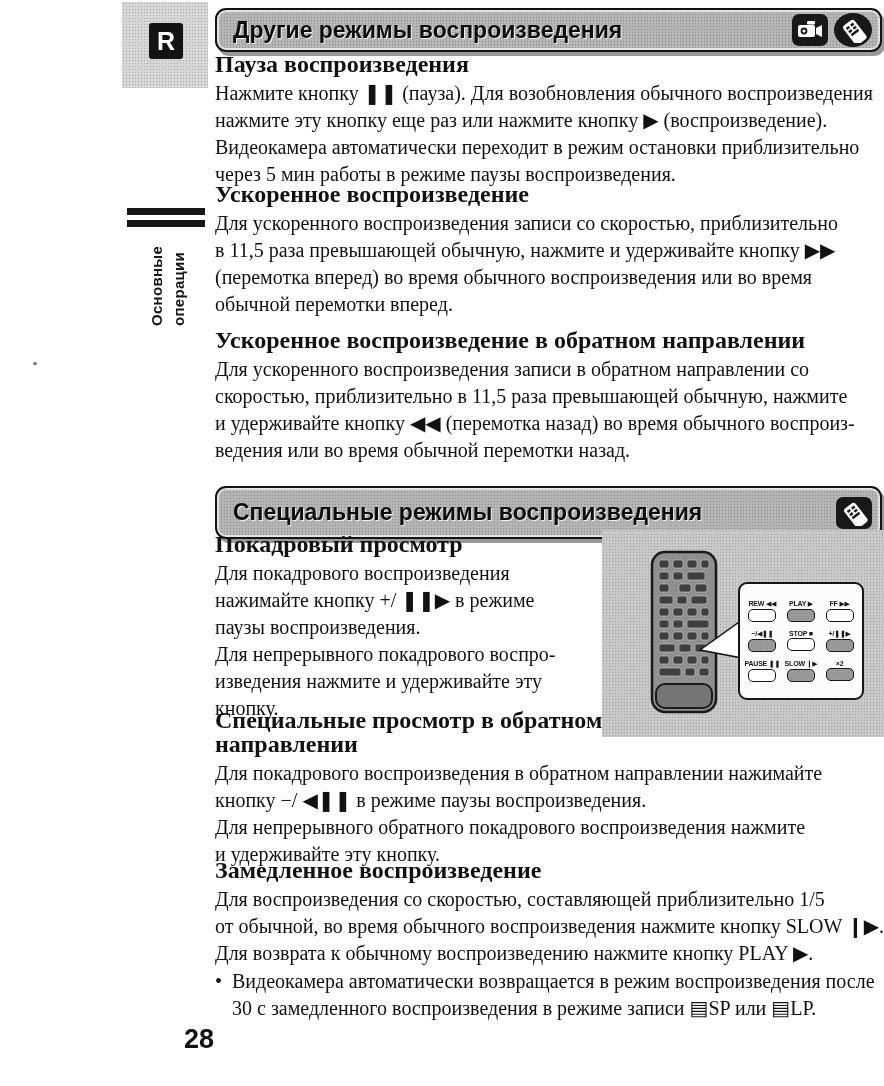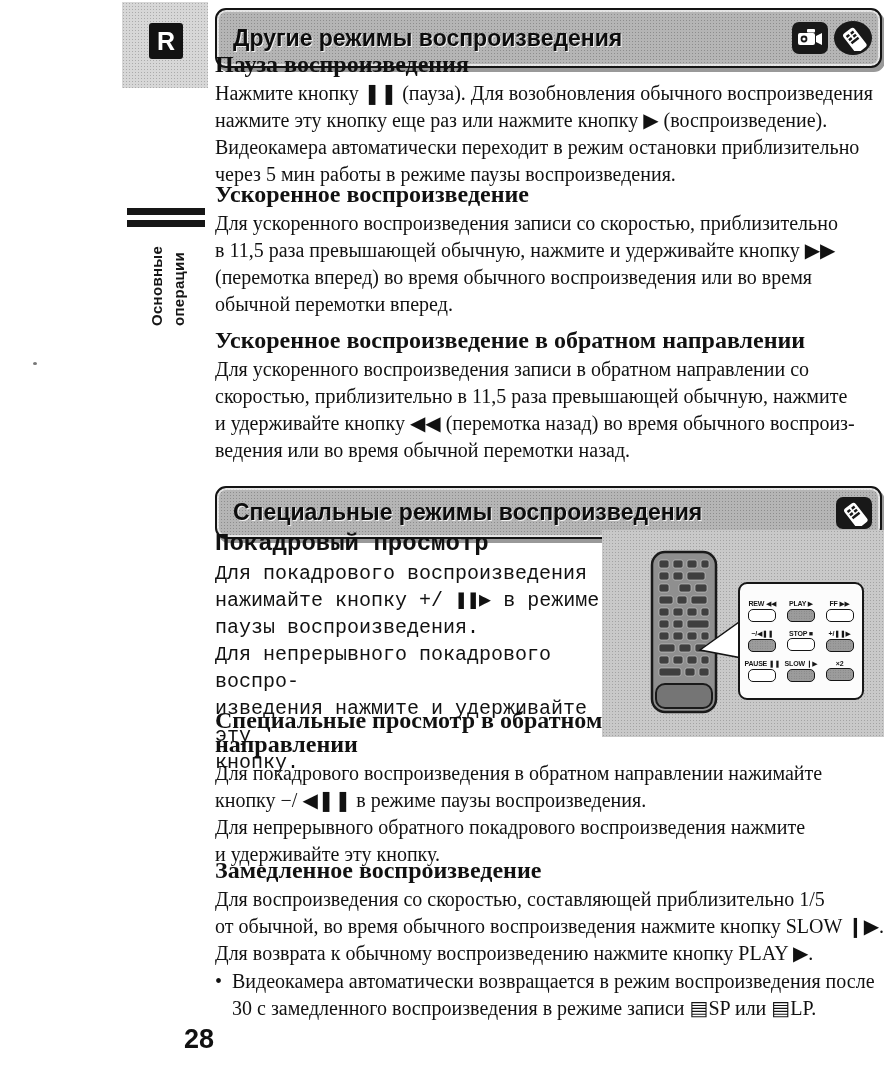--- a/index.html
+++ b/index.html
@@ -15,21 +15,21 @@
     background-size:3px 3px;
   }
   .r-box{
     position:absolute;left:27px;top:21px;width:34px;height:36px;background:#121212;
     border-radius:3px;display:flex;align-items:center;justify-content:center;
     color:#fff;font-family:"Liberation Sans","DejaVu Sans",sans-serif;
     font-weight:bold;font-size:25px;
   }
   
   .bar{
-    position:absolute;left:215px;width:667px;height:60px;
+    position:absolute;left:215px;width:667px;height:44px;
     background-color:#b5b5b5;
     background-image:radial-gradient(#8d8d8d 0.8px,transparent 0.9px);
     background-size:3px 3px;
     border:2px solid #141414;border-radius:11px;
     box-shadow:inset 0 0 0 2px rgba(255,255,255,.65), 3px 4px 0 rgba(0,0,0,.4);
     display:flex;align-items:center;box-sizing:border-box;
   }
   .bar-title{
     padding-left:16px;font-family:"Liberation Sans","DejaVu Sans",sans-serif;
     font-weight:bold;font-size:23px;color:#0d0d0d;
@@ -254,21 +254,21 @@
         <span class="plabel">SLOW ❙▶</span>
         <div class="pbtn shaded"></div>
       </div>
       <div class="pcell">
         <span class="plabel">×2</span>
         <div class="pbtn shaded"></div>
       </div>
     </div>
   </div>
 
-  <div class="sec tight" style="top:532px;width:410px;font-family:Liberation Mono, monospace;">
+  <div class="sec tight" style="top:532px;width:410px;">
     <h3>Покадровый просмотр</h3>
     <p>Для покадрового воспроизведения
 нажимайте кнопку +/ ❚❚▶ в режиме
 паузы воспроизведения.
 Для непрерывного покадрового воспро-
 изведения нажмите и удерживайте эту
 кнопку.</p>
   </div>
 
   <div class="sec" style="top:708px;">

